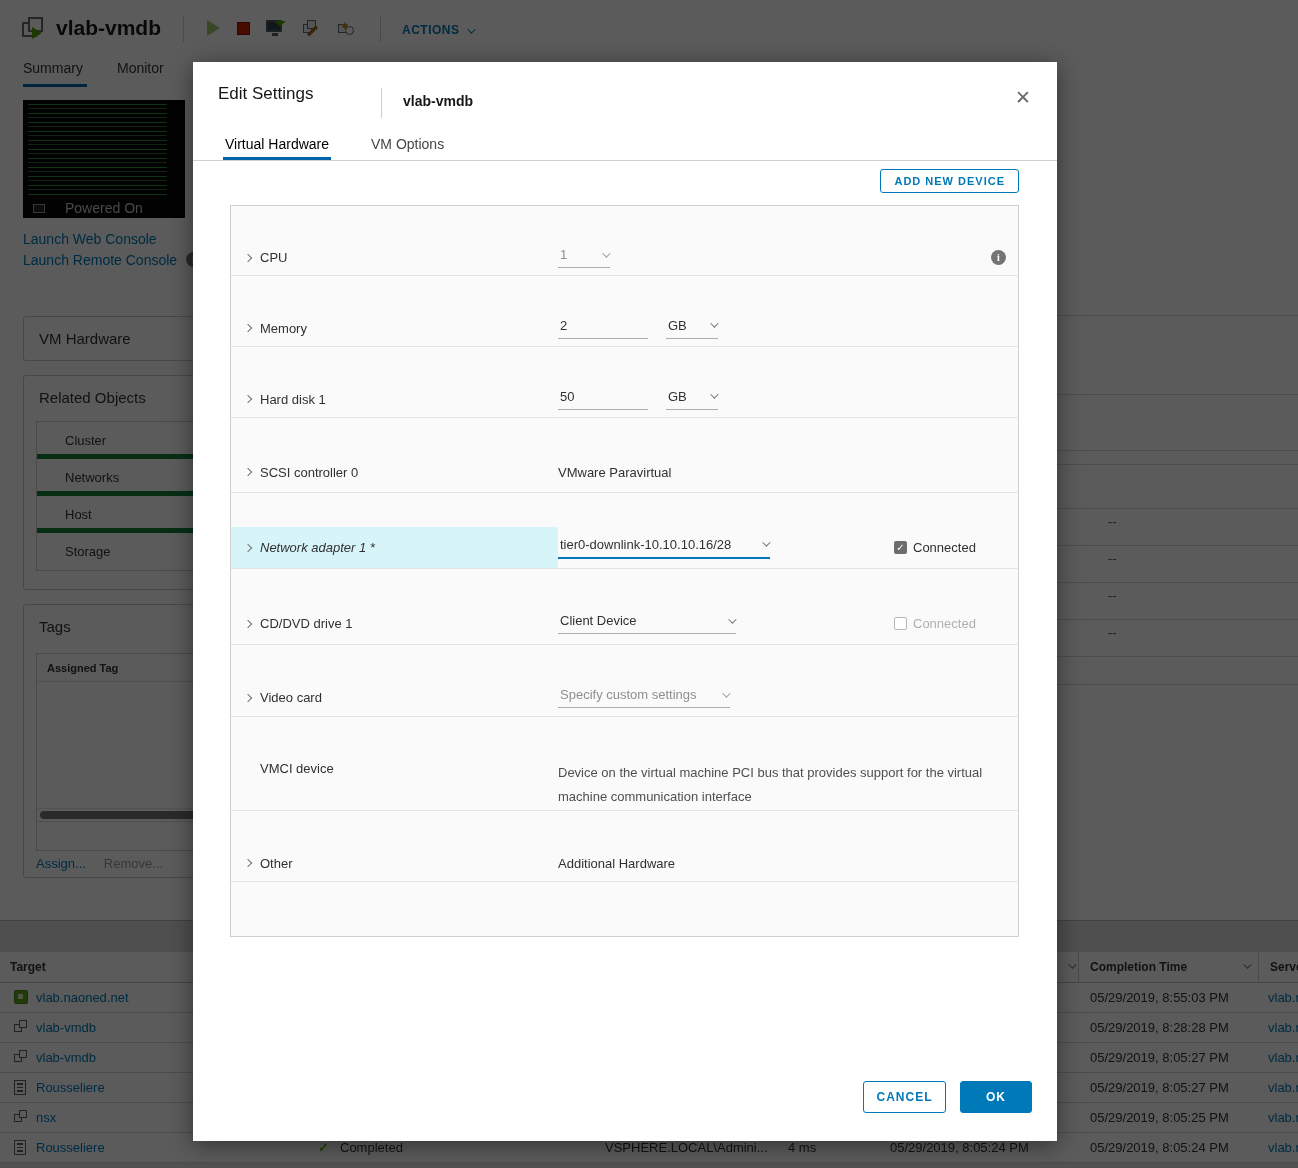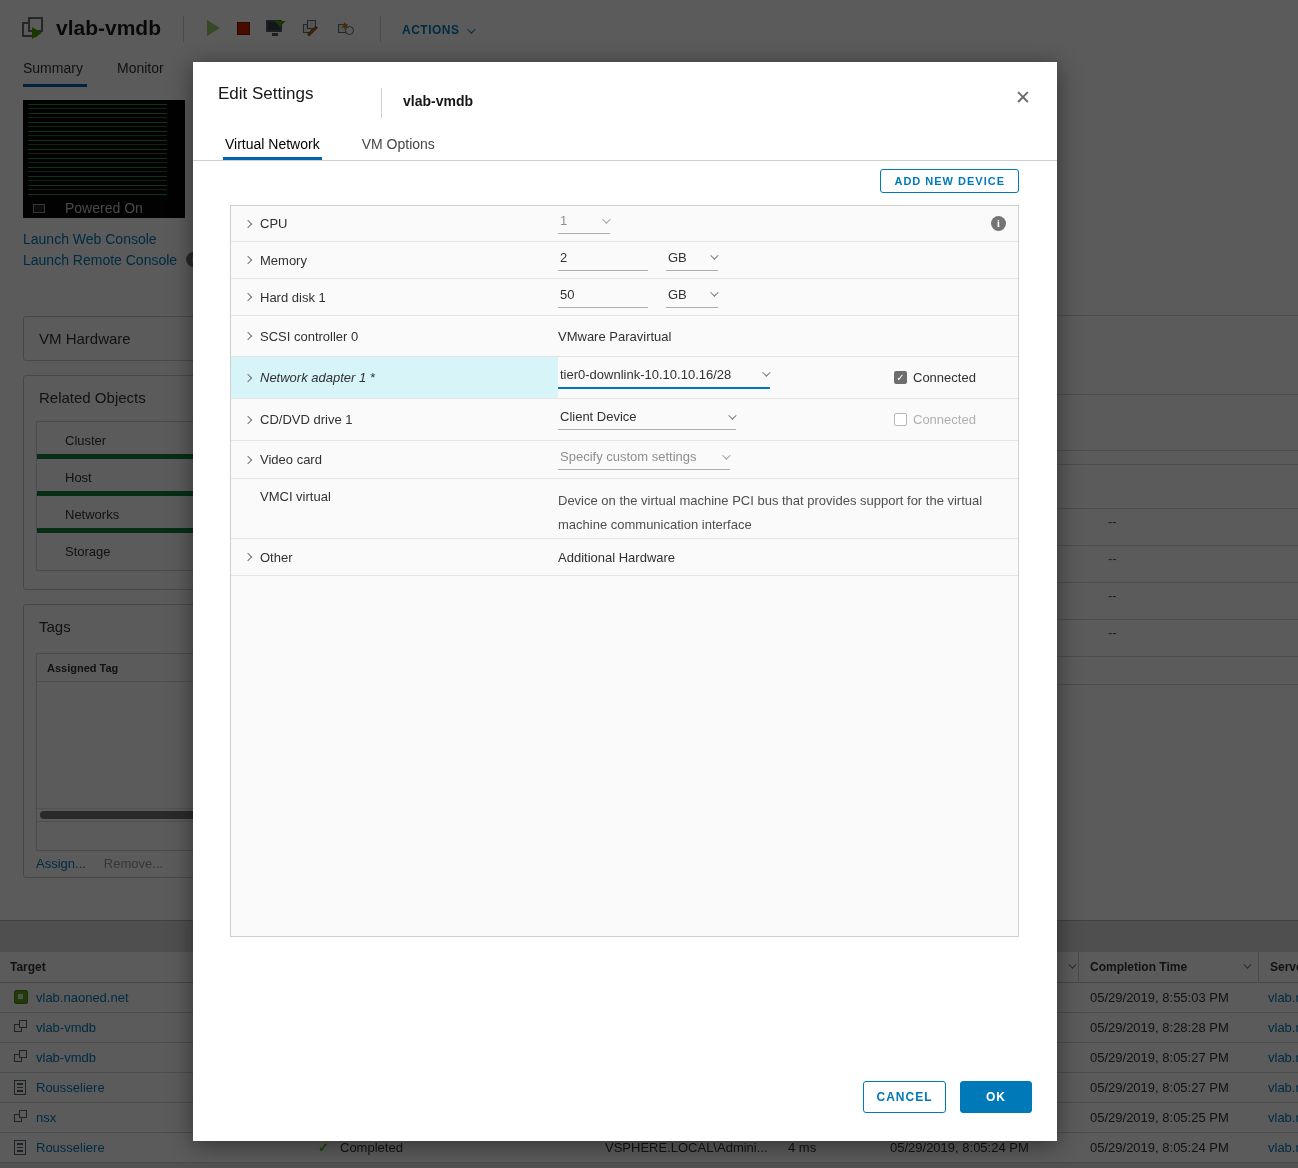--- a/index.html
+++ b/index.html
@@ -83,21 +83,21 @@
   .dialog { position:absolute; left:193px; top:62px; width:864px; height:1079px; background:#fff; box-shadow:0 4px 22px rgba(0,0,0,.45); }
   .dlg-title { position:absolute; left:25px; top:22px; font-size:17px; font-weight:300; color:#161616; }
   .dlg-vsep { position:absolute; left:188px; top:26px; width:1px; height:30px; background:#cfcfcf; }
   .dlg-sub { position:absolute; left:210px; top:31px; font-size:14px; font-weight:700; color:#161616; }
   .dlg-close { position:absolute; right:26px; top:26px; font-size:19px; color:#6b6b6b; line-height:1; cursor:pointer; }
   .dlg-tabs { position:absolute; left:0; top:69px; width:100%; padding:0 30px; border-bottom:1px solid #cfcfcf; display:flex; gap:38px; }
   .dlg-tab { font-size:14px; color:#454545; padding:5px 2px 8px; }
   .dlg-tab.active { color:#000; border-bottom:3px solid #0065ab; padding-bottom:5px; }
   .add-btn { position:absolute; right:38px; top:107px; height:24px; padding:0 13px; background:#fff; border:1px solid #0079b8; border-radius:3px; color:#0079b8; font-size:11px; font-weight:700; letter-spacing:1px; line-height:22px; }
   .grid { position:absolute; left:37px; top:143px; width:789px; height:732px; border:1px solid #cfcfcf; background:#fafafa; }
-  .grow { position:relative; display:flex; align-items:center; border-bottom:1px solid #e4e4e4; font-size:13px; color:#313131; }
+  .grow { position:relative; display:flex; align-items:center; border-bottom:1px solid #e4e4e4; font-size:13px; color:#313131;margin-top:34px; }
   .glabel { width:327px; padding-left:14px; display:flex; align-items:center; gap:9px; align-self:stretch; }
   .chev { width:6px; height:6px; border:solid #727272; border-width:0 1.2px 1.2px 0; transform:rotate(-45deg); flex:none; }
   .chev-space { width:6px; flex:none; }
   .gval { flex:1; display:flex; align-items:center; position:relative; align-self:stretch; }
   .usel { display:inline-flex; align-items:center; justify-content:space-between; border-bottom:1px solid #adadad; padding:0 2px 5px 2px; }
   .usel .cdown { margin-left:10px; }
   .gray { color:#8f8f8f; } .gray .cdown { border-color:#9d9d9d; }
   .uinput { border-bottom:1px solid #adadad; padding:0 2px 5px 2px; }
   .hl { background:#d7f4f8; font-style:italic; }
   .net-sel { border-bottom-color:#0079b8; border-bottom-width:2px; }
@@ -174,22 +174,22 @@
     <span class="info-dot" style="position:absolute;left:186px;top:252px">i</span>
 
     <div class="panel" style="top:316px;width:240px;height:45px">
       <div class="panel-title">VM Hardware</div>
     </div>
 
     <div class="panel" style="top:375px;width:250px;height:215px">
       <div class="panel-title">Related Objects</div>
       <div class="inner-table" style="top:45px;width:226px">
         <div class="ro-row">Cluster</div>
+        <div class="ro-row">Networks</div>
         <div class="ro-row">Host</div>
-        <div class="ro-row">Networks</div>
         <div class="ro-row">Storage</div>
       </div>
     </div>
 
     <div class="panel" style="top:604px;width:250px;height:274px">
       <div class="panel-title">Tags</div>
       <div class="inner-table" style="top:48px;width:226px">
         <div class="tag-head">Assigned Tag</div>
         <div class="tag-body"></div>
         <div class="tag-scroll">
@@ -296,21 +296,21 @@
 
   <div class="overlay"></div>
 
   <div class="dialog">
     <div class="dlg-title">Edit Settings</div>
     <div class="dlg-vsep"></div>
     <div class="dlg-sub">vlab-vmdb</div>
     <div class="dlg-close">✕</div>
 
     <div class="dlg-tabs">
-      <div class="dlg-tab active">Virtual Network</div>
+      <div class="dlg-tab active">Virtual Hardware</div>
       <div class="dlg-tab">VM Options</div>
     </div>
 
     <button class="add-btn">ADD NEW DEVICE</button>
 
     <div class="grid">
 
       <div class="grow" style="height:36px">
         <div class="glabel">
             <span class="chev"></span>
@@ -406,21 +406,21 @@
           <span class="usel gray" style="width:172px">
               <span>Specify custom settings</span>
               <span class="cdown"></span>
             </span>
         </div>
       </div>
 
       <div class="grow" style="height:60px;align-items:flex-start;padding-top:10px">
         <div class="glabel" style="align-self:auto">
             <span class="chev-space"></span>
-            <span>VMCI virtual</span>
+            <span>VMCI device</span>
           </div>
         <div class="gval" style="align-self:auto">
             <span class="vmci-val">Device on the virtual machine PCI bus that provides support for the virtual machine communication interface</span>
           </div>
       </div>
 
       <div class="grow" style="height:37px">
         <div class="glabel">
             <span class="chev"></span>
             <span>Other</span>

